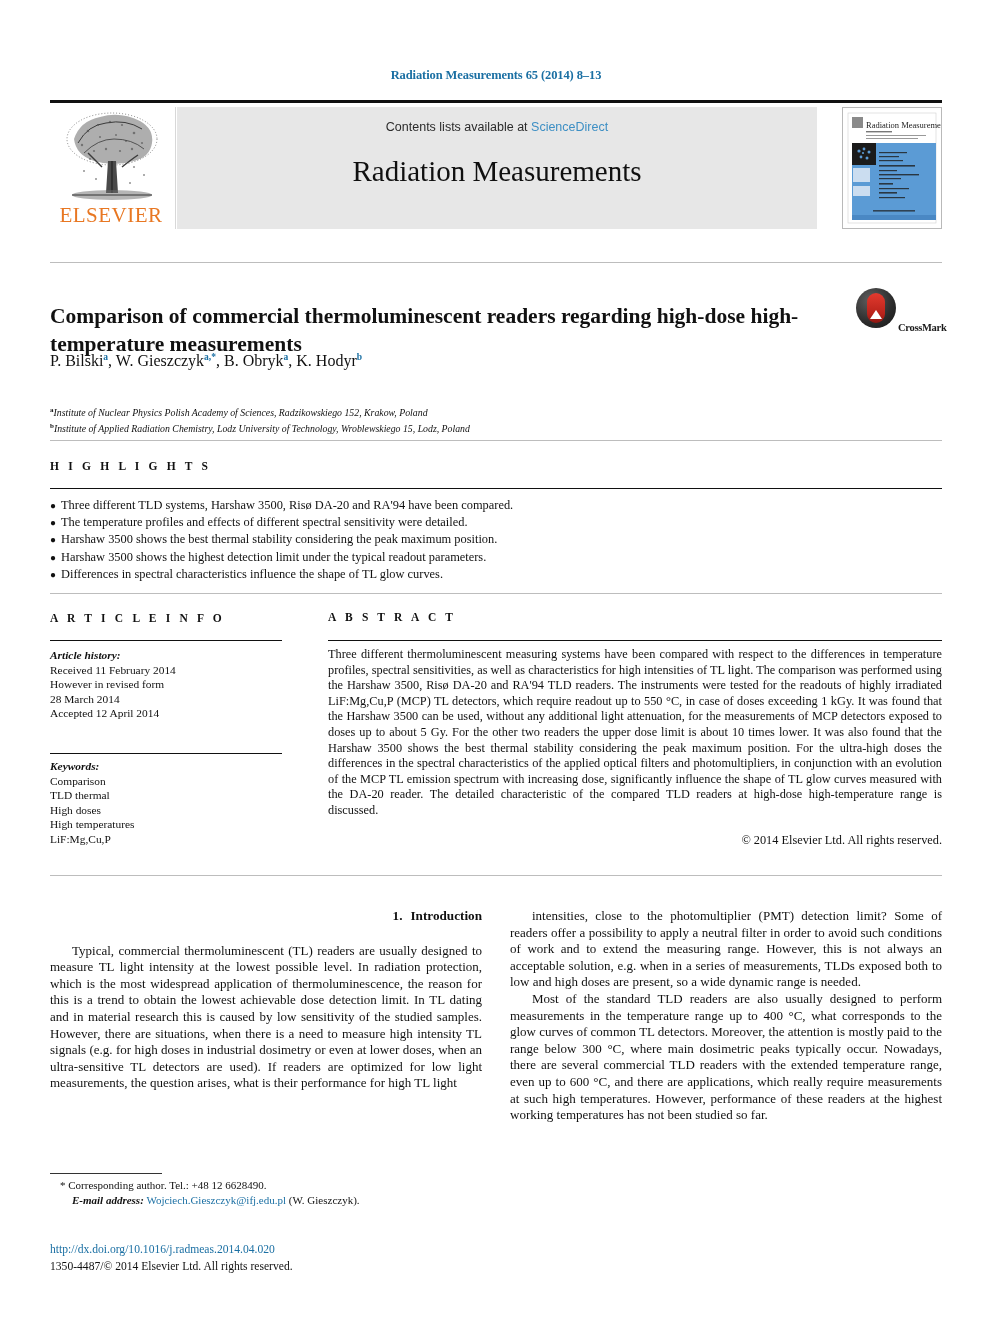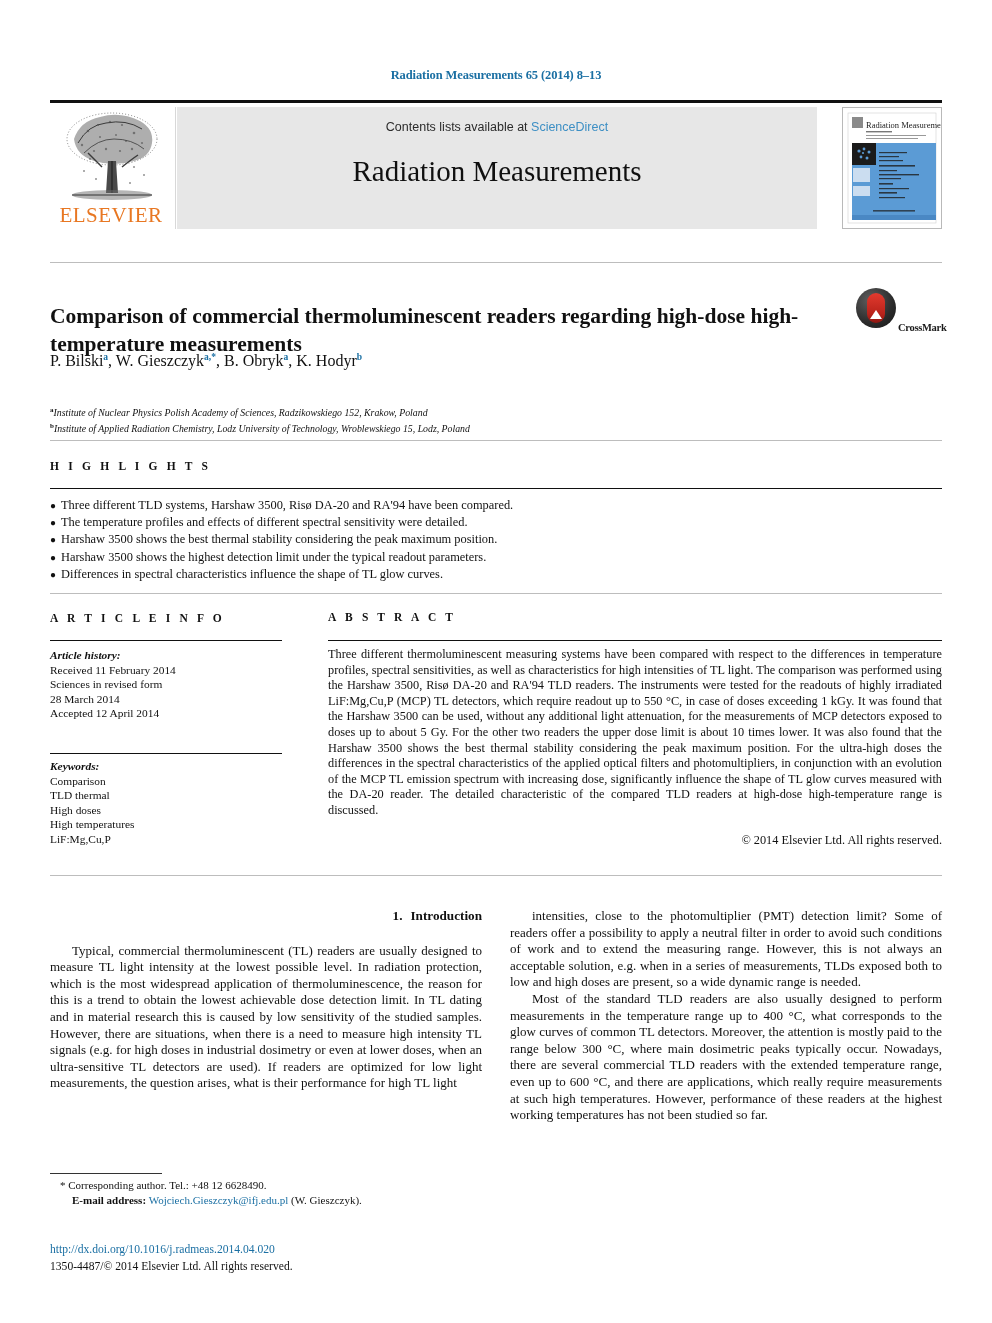--- a/index.html
+++ b/index.html
@@ -386,21 +386,21 @@
   .footnote {
     position: absolute;
     left: 50px;
     top: 1178px;
     width: 432px;
     font-family: "Liberation Serif", serif;
     font-size: 11px;
     line-height: 14.5px;
     color: #111;
   }
-  .footnote .ital { font-weight: bold; }
+  .footnote .ital { font-style: italic; font-weight: bold; }
   .link-blue { color: #1a6fa3; }
   .doi-line {
     position: absolute;
     left: 50px;
     top: 1243px;
     font-family: "Liberation Serif", serif;
     font-size: 11.6px;
     color: #1a6fa3;
   }
   .issn-line {
@@ -541,21 +541,21 @@
 
   <div class="info-rule-top"></div>
   <div class="section-head artinfo-head">A R T I C L E   I N F O</div>
   <div class="section-head abstract-head">A B S T R A C T</div>
   <div class="artinfo-rule"></div>
   <div class="abstract-rule"></div>
 
   <div class="artinfo-body">
     <div class="lbl">Article history:</div>
     <div>Received 11 February 2014</div>
-    <div>Sciences in revised form</div>
+    <div>However in revised form</div>
     <div>28 March 2014</div>
     <div>Accepted 12 April 2014</div>
   </div>
 
   <div class="artinfo-rule2"></div>
   <div class="keywords-body">
     <div class="lbl">Keywords:</div>
     <div>Comparison</div>
     <div>TLD thermal</div>
     <div>High doses</div>

